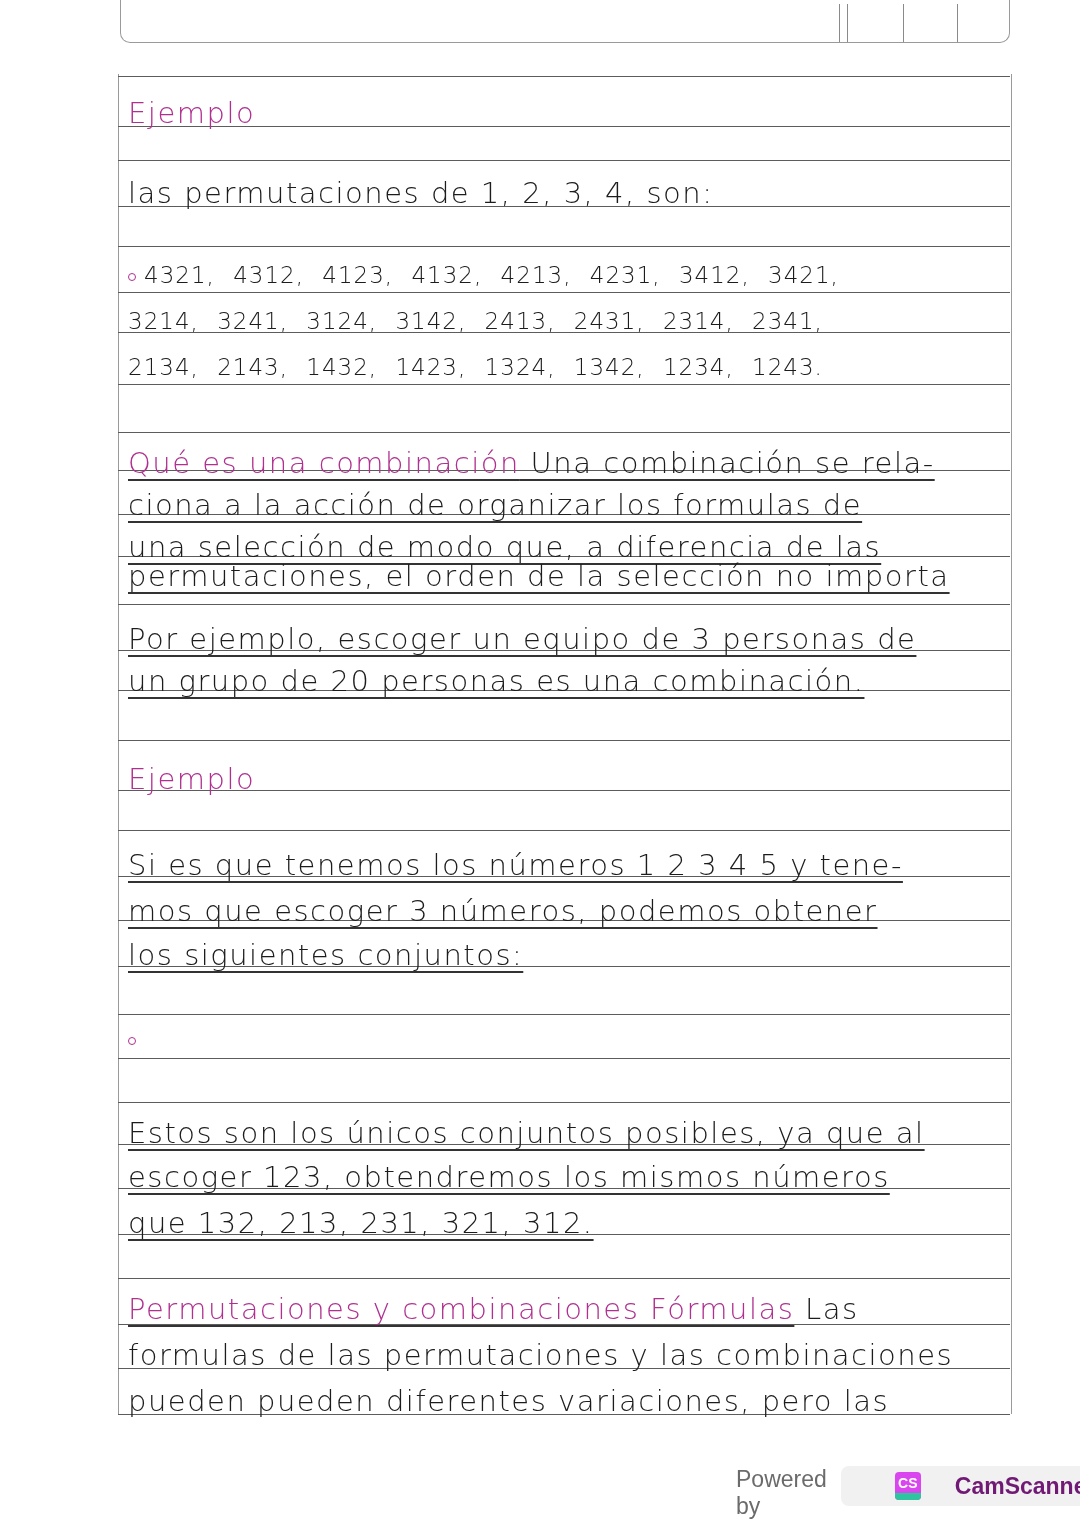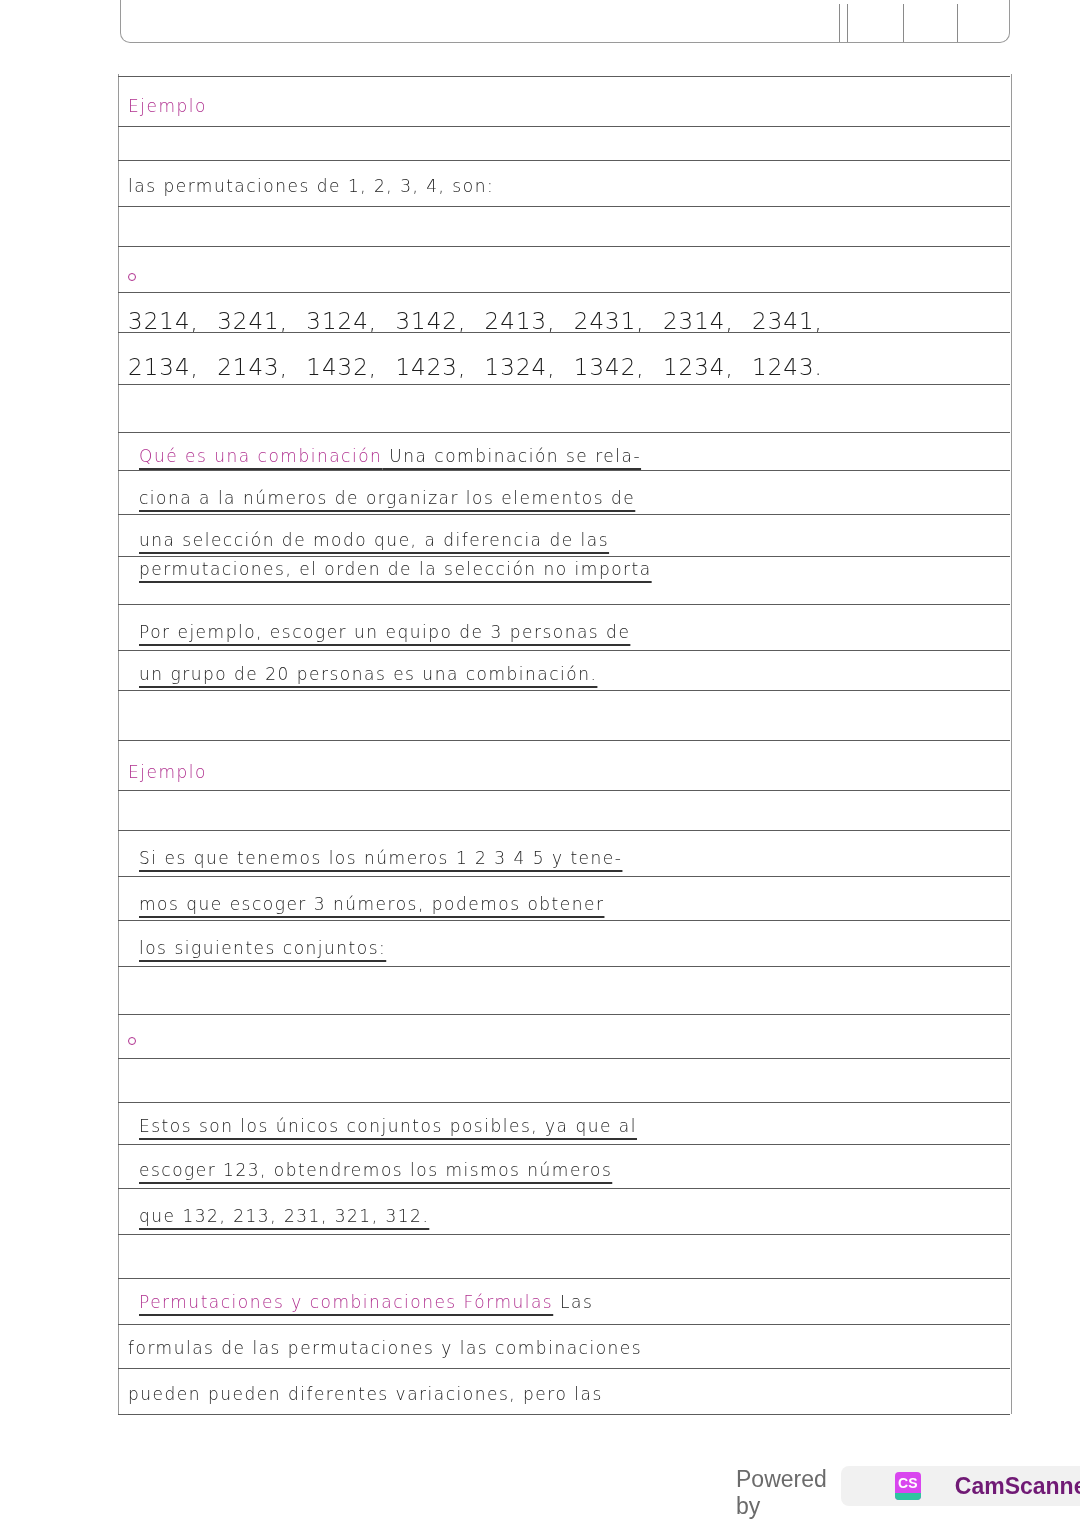--- a/index.html
+++ b/index.html
@@ -12,26 +12,26 @@
     border: 1.5px solid #9a9a9a; border-top: none; border-radius: 0 0 10px 10px;
   }
   .topbox .tick { position: absolute; top: 4px; width: 0; height: 38px; border-left: 1.5px solid #8a8a8a; }
   .page {
     position: absolute; left: 118px; top: 74px; width: 892px; height: 1340px;
     border-left: 1.2px solid #9a9a9a; border-right: 1.2px solid #9a9a9a;
   }
   .rule { position: absolute; left: 118px; width: 892px; height: 0; border-top: 1.5px solid #5c5c5c; }
   .line {
     position: absolute; left: 128px; width: 860px; white-space: nowrap;
-    font-family: "DejaVu Sans", sans-serif; font-size: 17px; color: #1c1c1c; letter-spacing: 1.5px;
+    font-family: "DejaVu Sans", sans-serif; font-size: 29px; color: #1c1c1c; letter-spacing: 1.5px;
     font-weight: 300;
   }
   .line.num { font-size: 23px; word-spacing: 10px; letter-spacing: 1px; }
   .pink { color: #b0308f; }
-  .ul { text-decoration: underline; text-decoration-color: #333; text-underline-offset: 6px; text-decoration-thickness: 1.5px; margin-left: 11px; }
+  .ul { text-decoration: underline; text-decoration-color: #333; text-underline-offset: 6px; text-decoration-thickness: 1.5px; }
   .bullet { display: inline-block; width: 6px; height: 6px; border: 1.4px solid #b0308f; border-radius: 50%; margin-right: 8px; vertical-align: middle; }
   .footer { position: absolute; left: 736px; top: 1466px; height: 44px; display: flex; align-items: flex-start; }
   .footer .powered { font-family: "Liberation Sans", sans-serif; font-size: 23px; color: #6b6b6b; margin-right: 14px; }
   .footer .badge {
     display: flex; align-items: center; background: #f1f1f1; border-radius: 8px; padding: 6px 12px 6px 10px;
   }
   .footer .logo {
     width: 26px; height: 28px; background: #d946ef; border-radius: 4px; position: relative; overflow: hidden;
     display: flex; align-items: flex-start; justify-content: center; margin-right: 10px; margin-left: 44px;
   }
@@ -79,29 +79,29 @@
 <div class="rule" style="top:1188px"></div>
 <div class="rule" style="top:1234px"></div>
 <div class="rule" style="top:1278px"></div>
 <div class="rule" style="top:1324px"></div>
 <div class="rule" style="top:1368px"></div>
 <div class="rule" style="top:1414px"></div>
 
 <div class="line pink" style="top:96px">Ejemplo</div>
 <div class="line" style="top:176px">las permutaciones de 1, 2, 3, 4, son:</div>
 <div class="line num" style="top:262px">
-  <span class="bullet"></span>
+  <span class="bullet"></span><span>4321, 4312, 4123, 4132, 4213, 4231, 3412, 3421,</span>
 </div>
 <div class="line num" style="top:308px">3214, 3241, 3124, 3142, 2413, 2431, 2314, 2341,</div>
 <div class="line num" style="top:354px">2134, 2143, 1432, 1423, 1324, 1342, 1234, 1243.</div>
 
 <div class="line ul" style="top:446px">
   <span class="pink">Qué es una combinación</span><span> Una combinación se rela-</span>
 </div>
-<div class="line ul" style="top:488px">ciona a la números de organizar los elementos de</div>
+<div class="line ul" style="top:488px">ciona a la acción de organizar los formulas de</div>
 <div class="line ul" style="top:530px">una selección de modo que, a diferencia de las</div>
 <div class="line ul" style="top:559px">permutaciones, el orden de la selección no importa</div>
 <div class="line ul" style="top:622px">Por ejemplo, escoger un equipo de 3 personas de</div>
 <div class="line ul" style="top:664px">un grupo de 20 personas es una combinación.</div>
 
 <div class="line pink" style="top:762px">Ejemplo</div>
 <div class="line ul" style="top:848px">Si es que tenemos los números 1 2 3 4 5 y tene-</div>
 <div class="line ul" style="top:894px">mos que escoger 3 números, podemos obtener</div>
 <div class="line ul" style="top:938px">los siguientes conjuntos:</div>
 <div class="line num" style="top:1026px">

